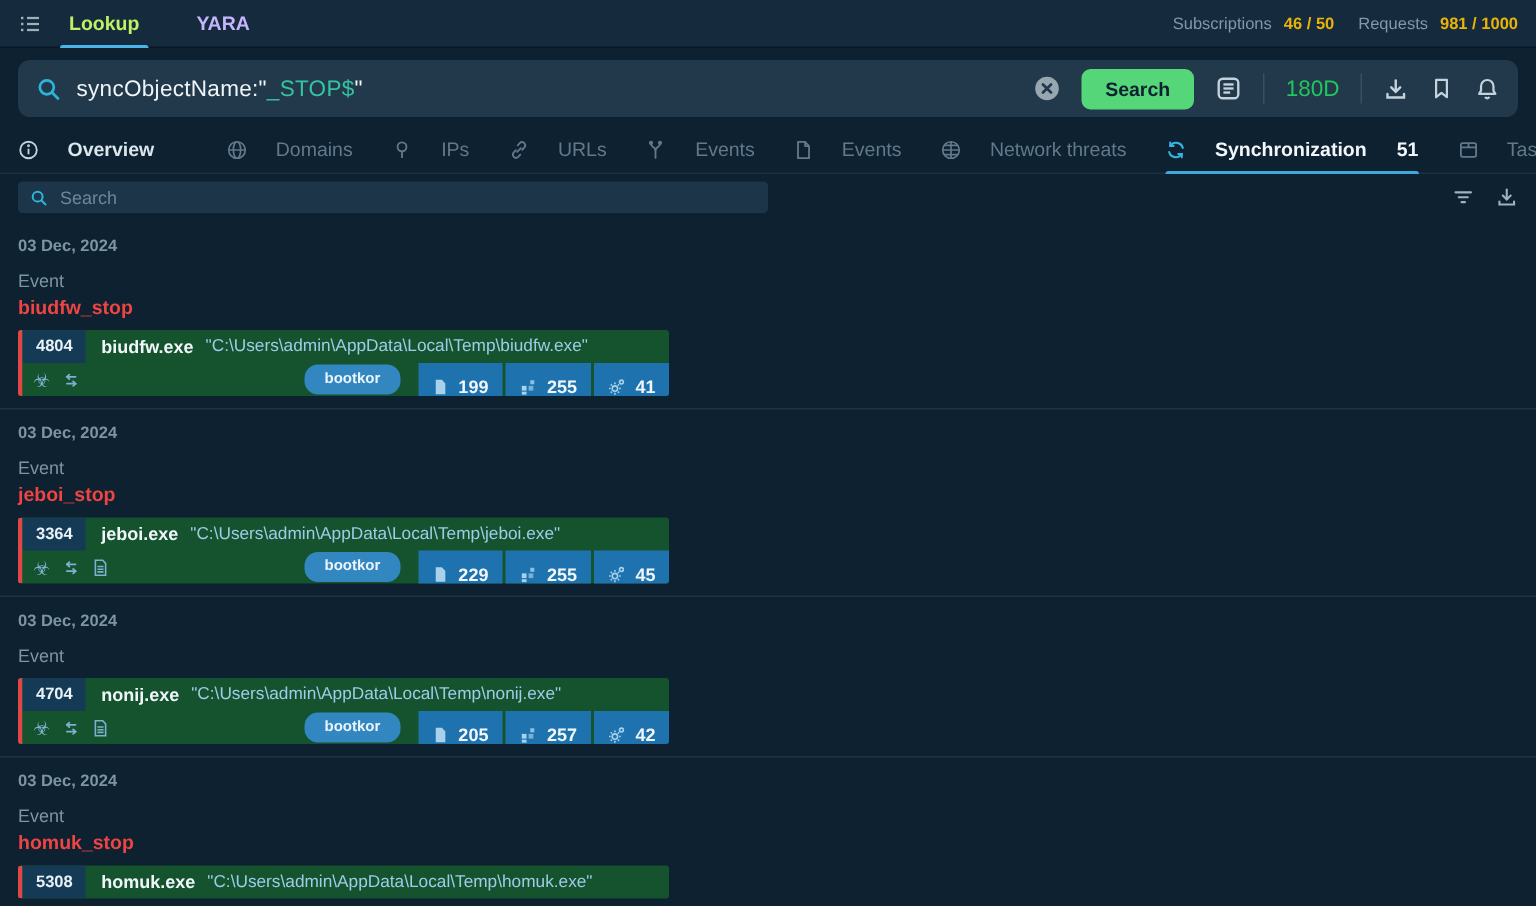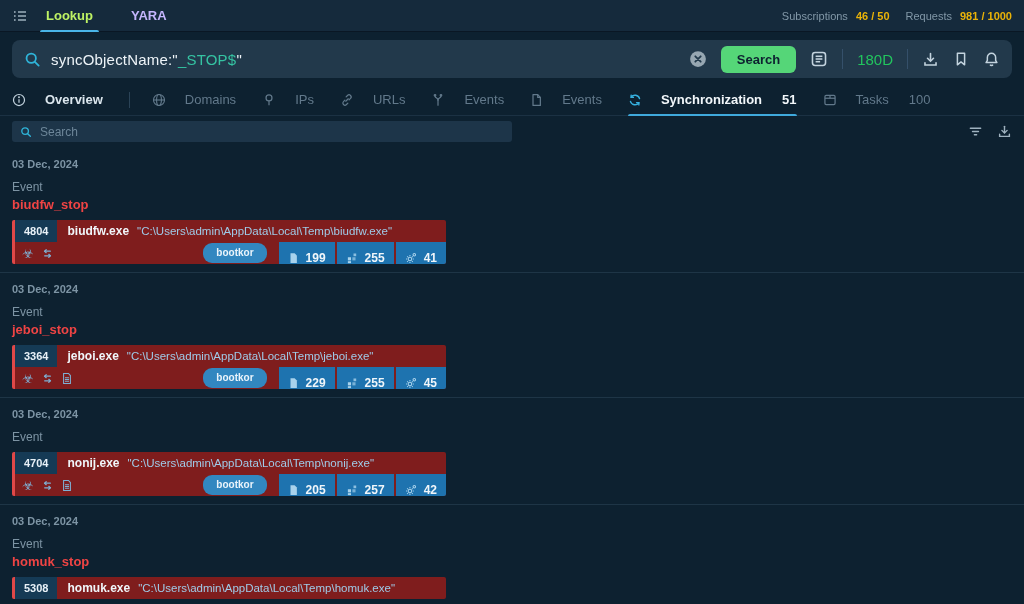--- a/index.html
+++ b/index.html
@@ -97,21 +97,21 @@
 
   
   .results { padding: 0 12px; }
   .group { border-bottom: 1px solid #1e3546; padding-bottom: 8px; margin: 0 -12px; padding-left: 12px; padding-right: 12px; }
   .group.last { border-bottom: none; padding-bottom: 0; }
   .g-date { margin-top: 10px; font-size: 11px; line-height: 13px; font-weight: bold; color:#7d94a4; }
   .g-kind { margin-top: 9px; font-size: 12px; line-height: 14px; color:#7d94a4; }
   .g-name { margin-top: 3px; font-size: 13px; line-height: 15px; font-weight: bold; color:#ef4444; }
 
   .card {
-    margin-top: 8px; width: 434px; background:#7f1d1d;
+    margin-top: 8px; width: 434px; background:#14532d;
     border-left: 3px solid #e04848; border-radius: 2px;
     cursor: pointer; overflow: hidden;
   }
   .card-row1 { height: 22px; display:flex; align-items:center; }
   .pid {
     height: 22px; line-height: 22px; background:#153a55; padding: 0 9px;
     font-size: 11px; font-weight: bold; color:#e8f1f8;
   }
   .proc { margin-left: 10px; font-size: 12px; font-weight: bold; color:#f0f6fa; }
   .path { margin-left: 8px; font-size: 11.5px; color:#9fcbe8; white-space:nowrap; }
@@ -270,20 +270,31 @@
   </div>
   <div class="rtab">
     <span class="ticon">
       <svg width="13" height="14" viewBox="0 0 14 16" fill="none" stroke="currentColor" stroke-width="1.4" stroke-linejoin="round">
           <path d="M3 1.8h5.4L11.4 5v9.2H3z"></path>
           <path d="M8.4 1.8V5h3"></path>
         </svg>
     </span>
     <span>Events</span>
   </div>
+  <div class="rtab">
+    <span class="ticon">
+      <svg width="14" height="14" viewBox="0 0 16 16" fill="none" stroke="currentColor" stroke-width="1.3">
+          <circle cx="8" cy="8" r="6.3"></circle>
+          <line x1="1.7" y1="8" x2="14.3" y2="8"></line>
+          <line x1="8" y1="1.7" x2="8" y2="14.3"></line>
+          <path d="M2.8 4.5h10.4M2.8 11.5h10.4"></path>
+        </svg>
+    </span>
+    <span>Network threats</span>
+  </div>
   <div class="rtab active">
     <span class="ticon">
       <svg width="14" height="14" viewBox="0 0 16 16" fill="none" stroke="currentColor" stroke-width="1.6" stroke-linecap="round">
           <path d="M13.2 6.4A5.4 5.4 0 0 0 3.6 4.8"></path>
           <path d="M3.6 2.4v2.6h2.6"></path>
           <path d="M2.8 9.6a5.4 5.4 0 0 0 9.6 1.6"></path>
           <path d="M12.4 13.6V11h-2.6"></path>
         </svg>
     </span>
     <span>Synchronization</span>

